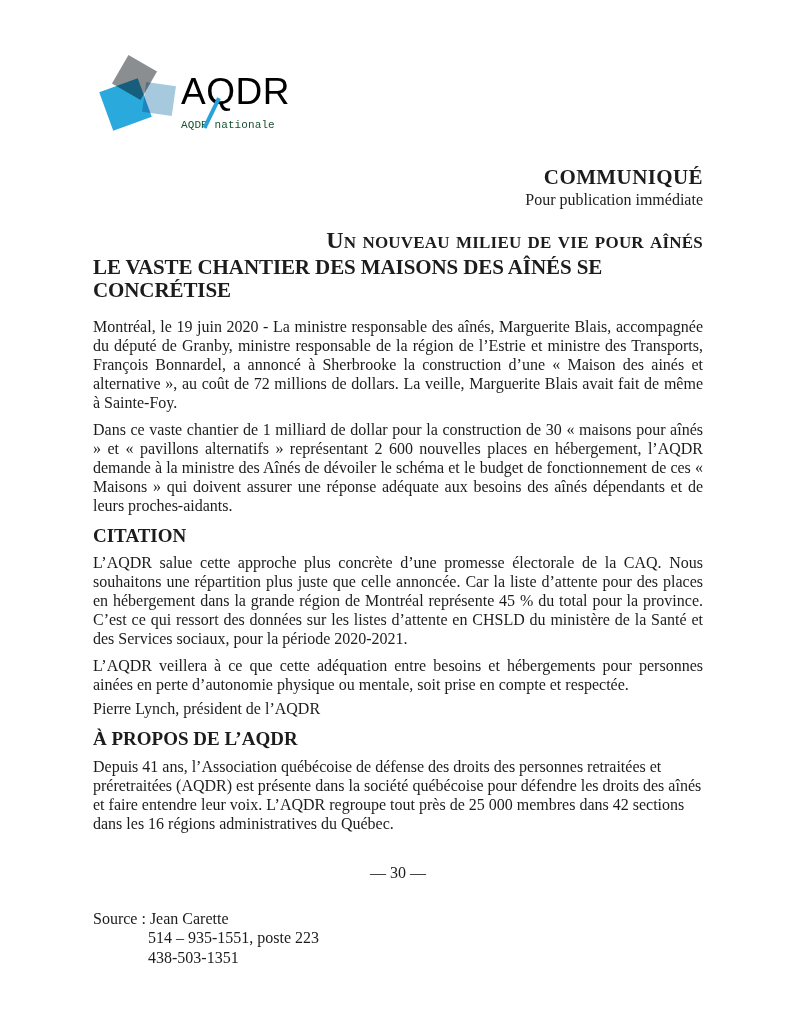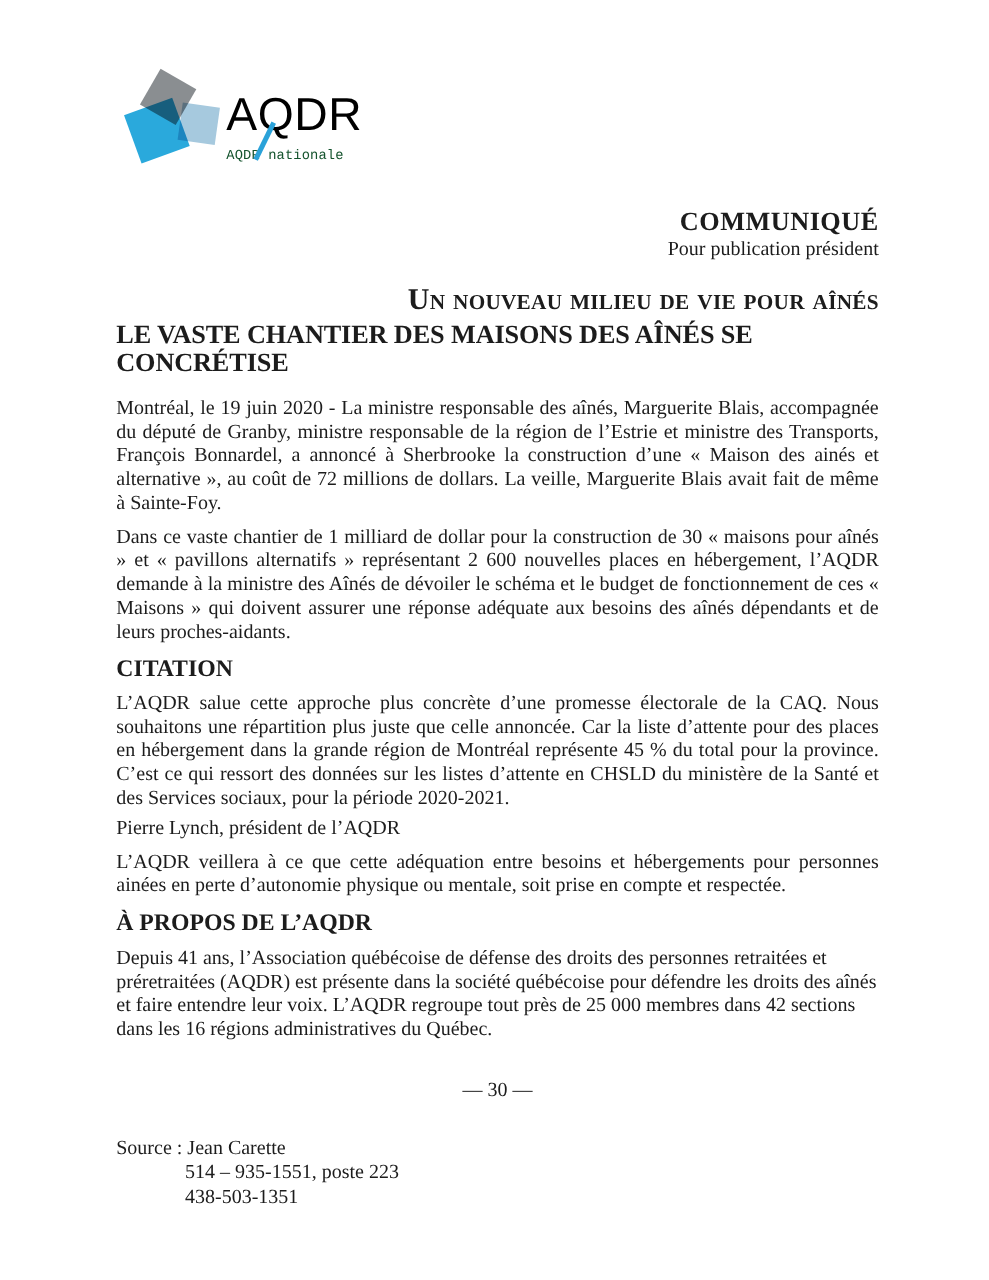--- a/index.html
+++ b/index.html
@@ -69,39 +69,39 @@
       <div class="logo-name-wrap">
         <span class="logo-name">AQDR</span>
         <span class="q-tail"></span>
       </div>
       <div class="logo-sub">AQDR nationale</div>
     </div>
   </header>
 
   <div class="doc-type-block">
     <div class="doc-type">COMMUNIQUÉ</div>
-    <div class="release-note">Pour publication président</div>
+    <div class="release-note">Pour publication immédiate</div>
   </div>
 
   <div class="headline">
     <div class="kicker">Un nouveau milieu de vie pour aînés</div>
     <h1 class="title">LE VASTE CHANTIER DES MAISONS DES AÎNÉS SE CONCRÉTISE</h1>
   </div>
 
   <p class="para lead justify">Montréal, le 19 juin 2020 - La ministre responsable des aînés, Marguerite Blais, accompagnée du député de Granby, ministre responsable de la région de l’Estrie et ministre des Transports, François Bonnardel, a annoncé à Sherbrooke la construction d’une « Maison des ainés et alternative », au coût de 72 millions de dollars. La veille, Marguerite Blais avait fait de même à Sainte-Foy.</p>
 
   <p class="para justify">Dans ce vaste chantier de 1 milliard de dollar pour la construction de 30 « maisons pour aînés » et « pavillons alternatifs » représentant 2 600 nouvelles places en hébergement, l’AQDR demande à la ministre des Aînés de dévoiler le schéma et le budget de fonctionnement de ces « Maisons » qui doivent assurer une réponse adéquate aux besoins des aînés dépendants et de leurs proches-aidants.</p>
 
   <h2 class="section-heading">CITATION</h2>
 
   <p class="para justify">L’AQDR salue cette approche plus concrète d’une promesse électorale de la CAQ. Nous souhaitons une répartition plus juste que celle annoncée. Car la liste d’attente pour des places en hébergement dans la grande région de Montréal représente 45 % du total pour la province. C’est ce qui ressort des données sur les listes d’attente en CHSLD du ministère de la Santé et des Services sociaux, pour la période 2020-2021.</p>
 
+  <p class="para justify">L’AQDR veillera à ce que cette adéquation entre besoins et hébergements pour personnes ainées en perte d’autonomie physique ou mentale, soit prise en compte et respectée.</p>
+
   <p class="para attribution">Pierre Lynch, président de l’AQDR</p>
-
-  <p class="para justify">L’AQDR veillera à ce que cette adéquation entre besoins et hébergements pour personnes ainées en perte d’autonomie physique ou mentale, soit prise en compte et respectée.</p>
 
   <h2 class="section-heading">À PROPOS DE L’AQDR</h2>
 
   <p class="para">Depuis 41 ans, l’Association québécoise de défense des droits des personnes retraitées et préretraitées (AQDR) est présente dans la société québécoise pour défendre les droits des aînés et faire entendre leur voix. L’AQDR regroupe tout près de 25 000 membres dans 42 sections dans les 16 régions administratives du Québec.</p>
 
   <div class="end-mark">— 30 —</div>
 
   <div class="source-block">
     <div class="source-line"><span>Source :</span> <span>Jean Carette</span></div>
     <div class="source-phone">514 – 935-1551, poste 223</div>

